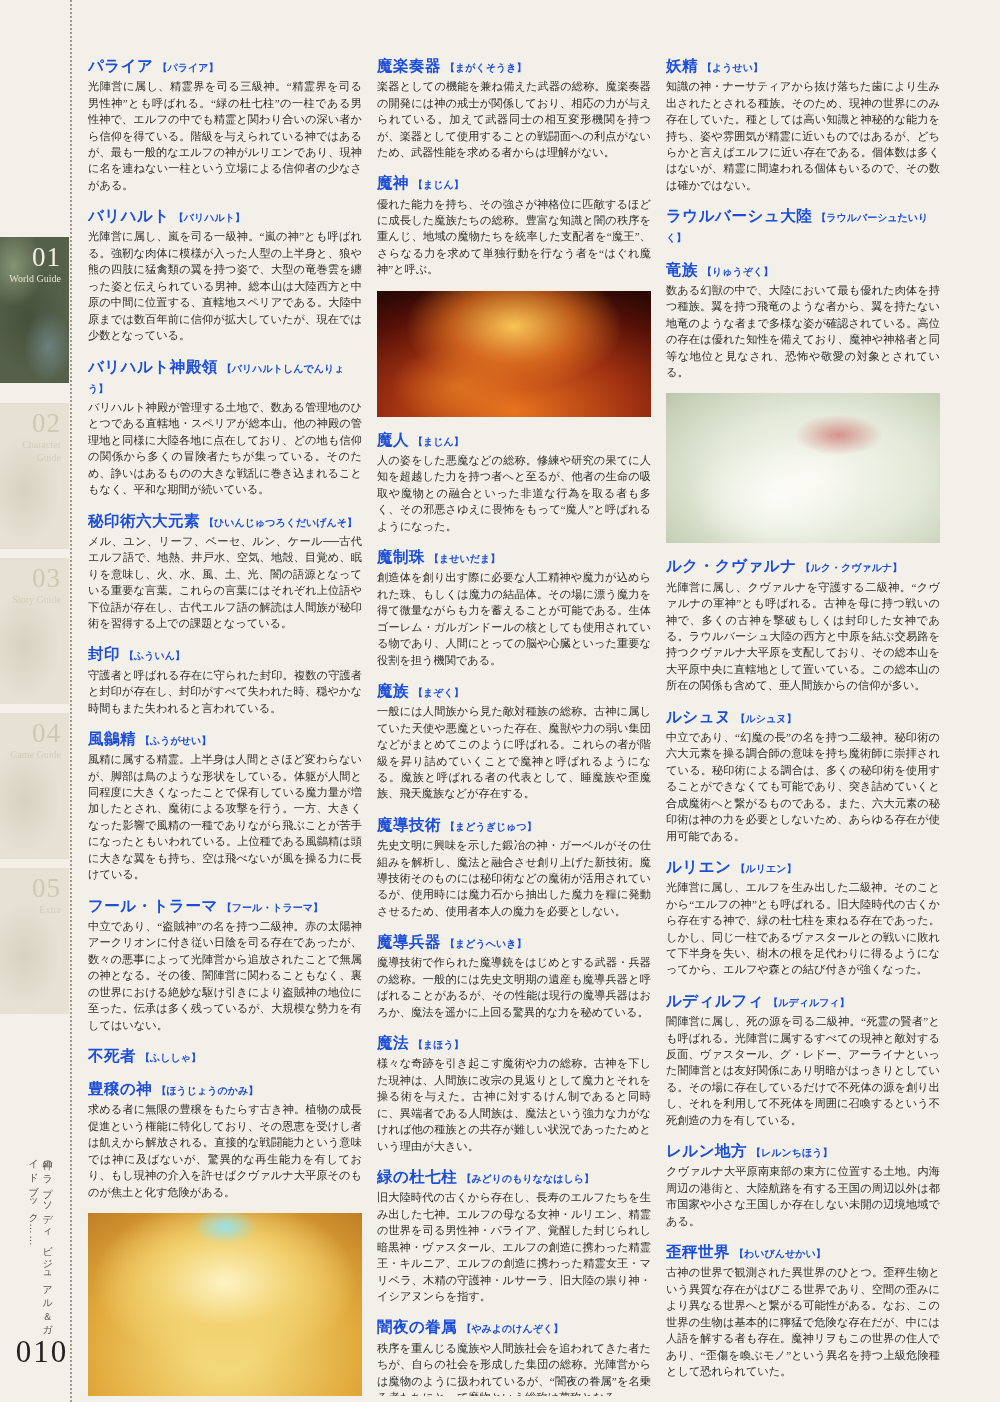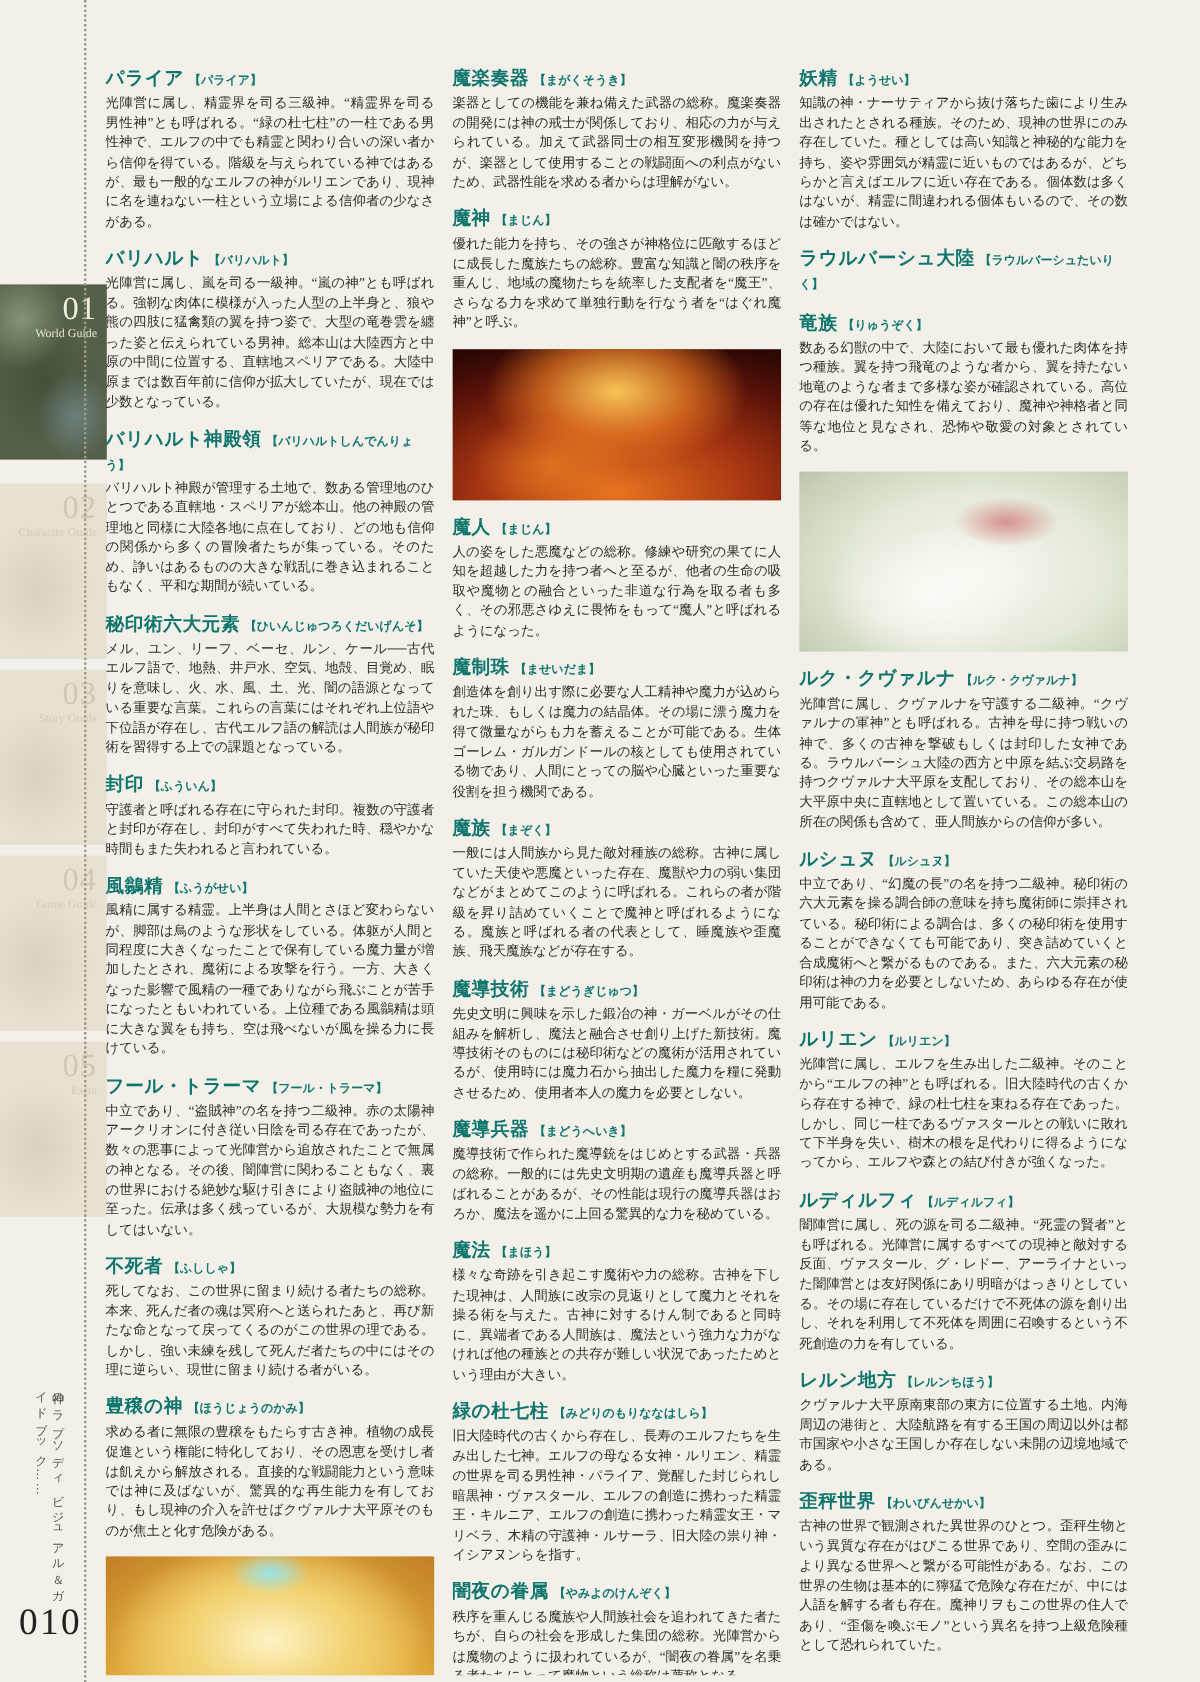--- a/index.html
+++ b/index.html
@@ -8,21 +8,21 @@
     position:relative; width:1000px; height:1402px; margin:0 auto;
     background:#f3f0e9; overflow:hidden;
     font-family:"Liberation Serif","DejaVu Serif",serif;
     color:#2b2b2b;
   }
   .side-divider { position:absolute; left:70px; top:0; height:1402px; width:0;
     border-left:2px dotted #a09a8c; }
 
   
   .sidebar { position:absolute; left:0; top:0; width:69px; height:1402px; }
-  .tab { position:absolute; left:0; width:89px; height:146px; padding:6px 8px 0 0;
+  .tab { position:absolute; left:0; width:69px; height:146px; padding:6px 8px 0 0;
     text-align:right; overflow:hidden; }
   .tab .tab-num { display:block; font-size:27px; line-height:1.05; letter-spacing:1px; }
   .tab .tab-label { display:block; font-size:10px; line-height:1.25; margin-top:2px; }
   .tab-01 { top:237px;
     background:
       radial-gradient(ellipse 60% 40% at 20% 20%, rgba(170,190,150,.55), transparent 70%),
       radial-gradient(ellipse 50% 35% at 70% 75%, rgba(140,170,190,.45), transparent 70%),
       radial-gradient(ellipse 70% 50% at 40% 55%, rgba(60,70,50,.6), transparent 75%),
       #55604a;
     color:#f2efe4; }
@@ -39,21 +39,21 @@
     writing-mode:vertical-rl; font-size:10px; letter-spacing:2px; color:#55524a;
   }
   .page-number { position:absolute; left:14px; top:1334px; width:56px;
     font-size:31px; letter-spacing:2px; color:#22211e; text-align:center; }
 
   
   .col { position:absolute; top:56px; width:274px; height:1340px; overflow:hidden; }
   .col-left { left:88px; } .col-mid { left:377px; } .col-right { left:666px; }
 
   .entry { margin-bottom:13px; }
-  .term { font-size:15.5px; font-weight:700; color:#0f766e; line-height:1.3; letter-spacing:.5px; }
+  .term { font-size:15.5px; font-weight:700; color:#1d4ed8; line-height:1.3; letter-spacing:.5px; }
   .reading { font-size:10px; font-weight:700; margin-left:4px; letter-spacing:0; }
   .body { margin-top:2px; font-size:11.2px; line-height:1.47; text-align:justify; color:#2e2d29; }
 
   
   .artwork { width:100%; margin:4px 0 13px 0; }
   .art-flame-demon { height:126px; margin-top:8px;
     background:
       radial-gradient(ellipse 55% 70% at 50% 28%, rgba(255,205,90,.95), rgba(235,125,35,.65) 42%, transparent 72%),
       radial-gradient(ellipse 35% 45% at 30% 75%, rgba(250,150,40,.5), transparent 70%),
       radial-gradient(ellipse 95% 105% at 50% 95%, #e8731f, #a33312 45%, #571108 78%, #2b0804); }
@@ -121,21 +121,20 @@
     <div class="entry">
       <h3 class="term"><span>風鶲精</span><span class="reading">【ふうがせい】</span></h3>
       <p class="body">風精に属する精霊。上半身は人間とさほど変わらないが、脚部は鳥のような形状をしている。体躯が人間と同程度に大きくなったことで保有している魔力量が増加したとされ、魔術による攻撃を行う。一方、大きくなった影響で風精の一種でありながら飛ぶことが苦手になったともいわれている。上位種である風鶲精は頭に大きな翼をも持ち、空は飛べないが風を操る力に長けている。</p>
     </div>
     <div class="entry">
       <h3 class="term"><span>フール・トラーマ</span><span class="reading">【フール・トラーマ】</span></h3>
       <p class="body">中立であり、“盗賊神”の名を持つ二級神。赤の太陽神アークリオンに付き従い日陰を司る存在であったが、数々の悪事によって光陣営から追放されたことで無属の神となる。その後、闇陣営に関わることもなく、裏の世界における絶妙な駆け引きにより盗賊神の地位に至った。伝承は多く残っているが、大規模な勢力を有してはいない。</p>
     </div>
     <div class="entry">
       <h3 class="term"><span>不死者</span><span class="reading">【ふししゃ】</span></h3>
-      <p class="body">死してなお、この世界に留まり続ける者たちの総称。本来、死んだ者の魂は冥府へと送られたあと、再び新たな命となって戻ってくるのがこの世界の理である。しかし、強い未練を残して死んだ者たちの中にはその理に逆らい、現世に留まり続ける者がいる。</p>
     </div>
     <div class="entry">
       <h3 class="term"><span>豊穣の神</span><span class="reading">【ほうじょうのかみ】</span></h3>
       <p class="body">求める者に無限の豊穣をもたらす古き神。植物の成長促進という権能に特化しており、その恩恵を受けし者は飢えから解放される。直接的な戦闘能力という意味では神に及ばないが、驚異的な再生能力を有しており、もし現神の介入を許せばクヴァルナ大平原そのものが焦土と化す危険がある。</p>
     </div>
     <div class="artwork art-golden-deity"></div>
   </div>
 
   <div class="col col-mid">
     <div class="entry">

